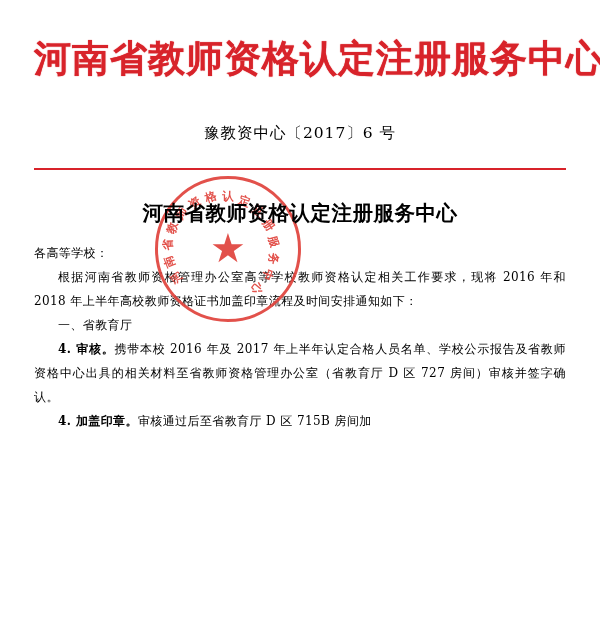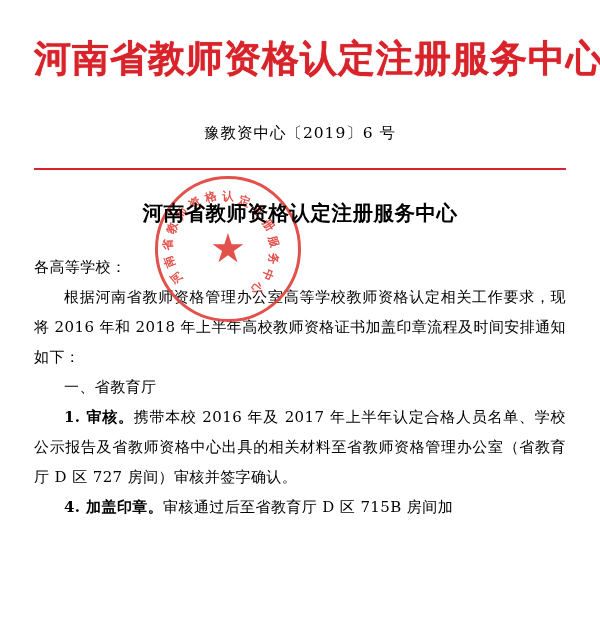--- a/index.html
+++ b/index.html
@@ -106,40 +106,40 @@
   }
   .title-line {
     font-size: 20.5px;
     font-weight: bold;
     line-height: 1.75;
     letter-spacing: 0.5px;
   }
 
   
   .body-text {
-    margin-top: 20px;
-    font-size: 15px;
+    margin-top: 9px;
+    font-size: 12px;
     line-height: 2.0;
     letter-spacing: 0.4px;
   }
   .body-text p {
     margin: 0;
     text-align: justify;
   }
   .indent2 { text-indent: 2em; }
   .bold { font-weight: bold; }
 </style>
 </head>
 <body>
 
 <div class="page">
 
   <div class="masthead">河南省教师资格认定注册服务中心</div>
 
-  <div class="doc-number">豫教资中心〔2019〕6 号</div>
+  <div class="doc-number">豫教资中心〔2017〕6 号</div>
 
   <div class="red-rule"></div>
 
   <div class="seal">
     <div class="star">★</div>
     <div class="seal-text" id="seal-ring">
         <span style="transform: rotate(-130deg);">河</span>
         <span style="transform: rotate(-111.429deg);">南</span>
         <span style="transform: rotate(-92.8571deg);">省</span>
         <span style="transform: rotate(-74.2857deg);">教</span>
@@ -158,17 +158,17 @@
   </div>
 
   <div class="title-block">
     <div class="title-line">河南省教师资格认定注册服务中心</div>
   </div>
 
   <div class="body-text">
     <p>各高等学校：</p>
     <p class="indent2">根据河南省教师资格管理办公室高等学校教师资格认定相关工作要求，现将 2016 年和 2018 年上半年高校教师资格证书加盖印章流程及时间安排通知如下：</p>
     <p class="indent2">一、省教育厅</p>
-    <p class="indent2"><span class="bold">1. 审核。</span><span>携带本校 2016 年及 2017 年上半年认定合格人员名单、学校公示报告及省教师资格中心出具的相关材料至省教师资格管理办公室（省教育厅 D 区 727 房间）审核并签字确认。</span></p>
+    <p class="indent2"><span class="bold">4. 审核。</span><span>携带本校 2016 年及 2017 年上半年认定合格人员名单、学校公示报告及省教师资格中心出具的相关材料至省教师资格管理办公室（省教育厅 D 区 727 房间）审核并签字确认。</span></p>
     <p class="indent2"><span class="bold">4. 加盖印章。</span><span>审核通过后至省教育厅 D 区 715B 房间加</span></p>
   </div>
 
 </div>
 
 </body></html>

